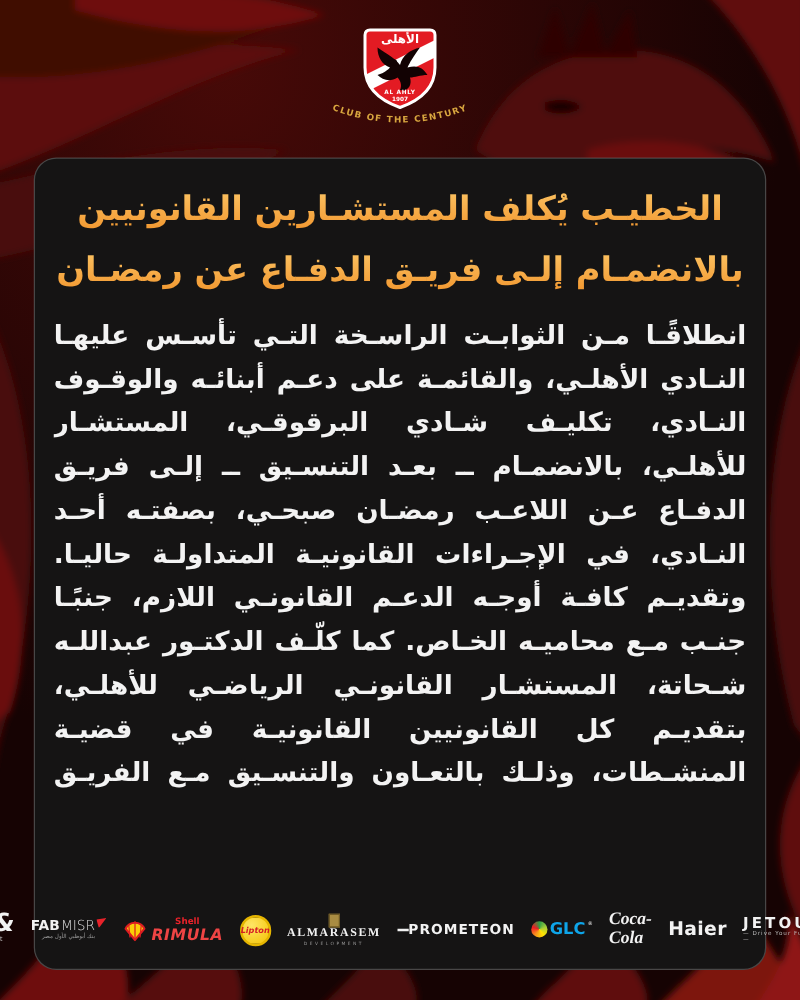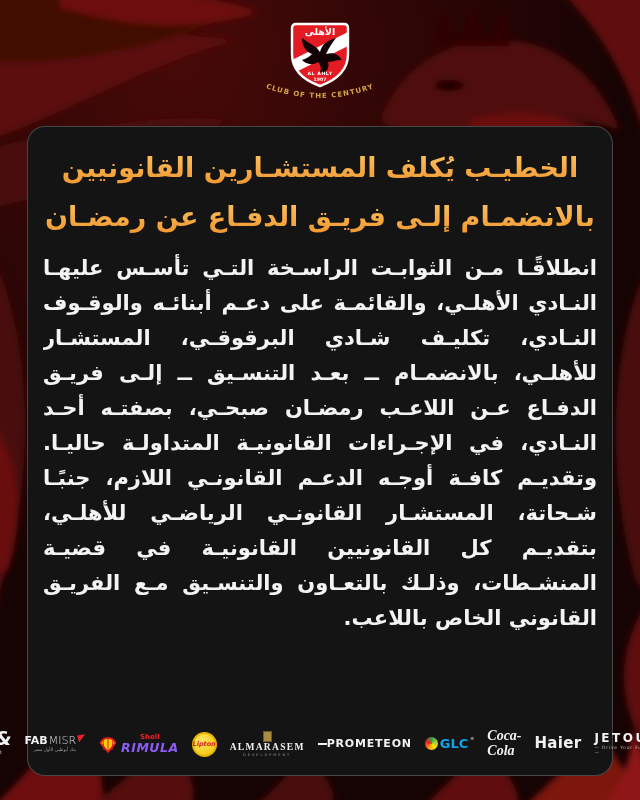--- a/index.html
+++ b/index.html
@@ -41,21 +41,21 @@
   .eand .mark { font-style:italic; font-weight:800; font-size:20px; }
   .fab .row { display:flex; align-items:flex-start; gap:1px; }
   .fab .fabtxt { font-weight:800; font-size:11px; }
   .fab .misrtxt { font-weight:300; font-size:11px; color:#dedede; }
   .fab .flag { width:8px; height:8px; background:#e8222a;
                clip-path:polygon(0 15%,100% 0,25% 100%); margin-top:-1px; }
   .fab .sub { font-size:4.5px; color:#9a9a9a; }
   .shell { flex-direction:row; gap:3px;text-align:right; }
   .shell .stack { display:flex; flex-direction:column; align-items:center; }
   .shell .brand { color:#e8222a; font-weight:700; font-size:7px; }
-  .shell .product { color:#8b5cf6; font-weight:900; font-style:italic; font-size:12.5px; letter-spacing:.5px; }
+  .shell .product { color:#ef4444; font-weight:900; font-style:italic; font-size:12.5px; letter-spacing:.5px; }
   .lipton .badge { width:25px; height:25px; border-radius:50%;
                    background:radial-gradient(circle at 35% 30%,#ffe565,#f3c303);
                    border:2px solid #e5b500; display:flex; align-items:center; justify-content:center;text-align:right; }
   .lipton .badge span { color:#d61f26; font-style:italic; font-weight:800; font-size:6.5px; }
   .alma .emblem { width:9px; height:11px; background:#a98c42;
                   border:1px solid #6f5a26; margin-bottom:1px; }
   .alma .label { font-family:"Liberation Serif","DejaVu Serif",serif; font-weight:700;
                  font-size:9.5px; letter-spacing:1.3px; }
   .alma .sub { font-size:3.5px; letter-spacing:2px; color:#999; }
   .prom { flex-direction:row; gap:0; align-items:center; }
@@ -147,24 +147,24 @@
     </div>
 
     <div class="bodytext">
       <div class="bl">انطلاقًـا مـن الثوابـت الراسـخة التـي تأسـس عليهـا</div>
       <div class="bl">النـادي الأهلـي، والقائمـة على دعـم أبنائـه والوقـوف</div>
       <div class="bl">النـادي، تكليـف شـادي البرقوقـي، المستشـار القانونـي</div>
       <div class="bl">للأهلـي، بالانضمـام ــ بعـد التنسـيق ــ إلـى فريـق</div>
       <div class="bl">الدفـاع عـن اللاعـب رمضـان صبحـي، بصفتـه أحـد أبنـاء</div>
       <div class="bl">النـادي، في الإجـراءات القانونيـة المتداولـة حاليـا.</div>
       <div class="bl">وتقديـم كافـة أوجـه الدعـم القانونـي اللازم، جنبًـا إلـى</div>
+      <div class="bl">جنـب مـع محاميـه الخـاص. كما كلّـف الدكتـور عبداللـه</div>
       <div class="bl">شـحاتة، المستشـار القانونـي الرياضـي للأهلـي،</div>
       <div class="bl">بتقديـم كل القانونيين القانونيـة في قضيـة</div>
       <div class="bl">المنشـطات، وذلـك بالتعـاون والتنسـيق مـع الفريـق</div>
-      <div class="bl final">القانوني الخاص باللاعب.</div>
     </div>
 
     <div class="sponsors">
 
       <div class="sp eand">
         <span class="mark">e&amp;</span>
         <span class="sub">etisalat and</span>
       </div>
 
       <div class="sp fab">

